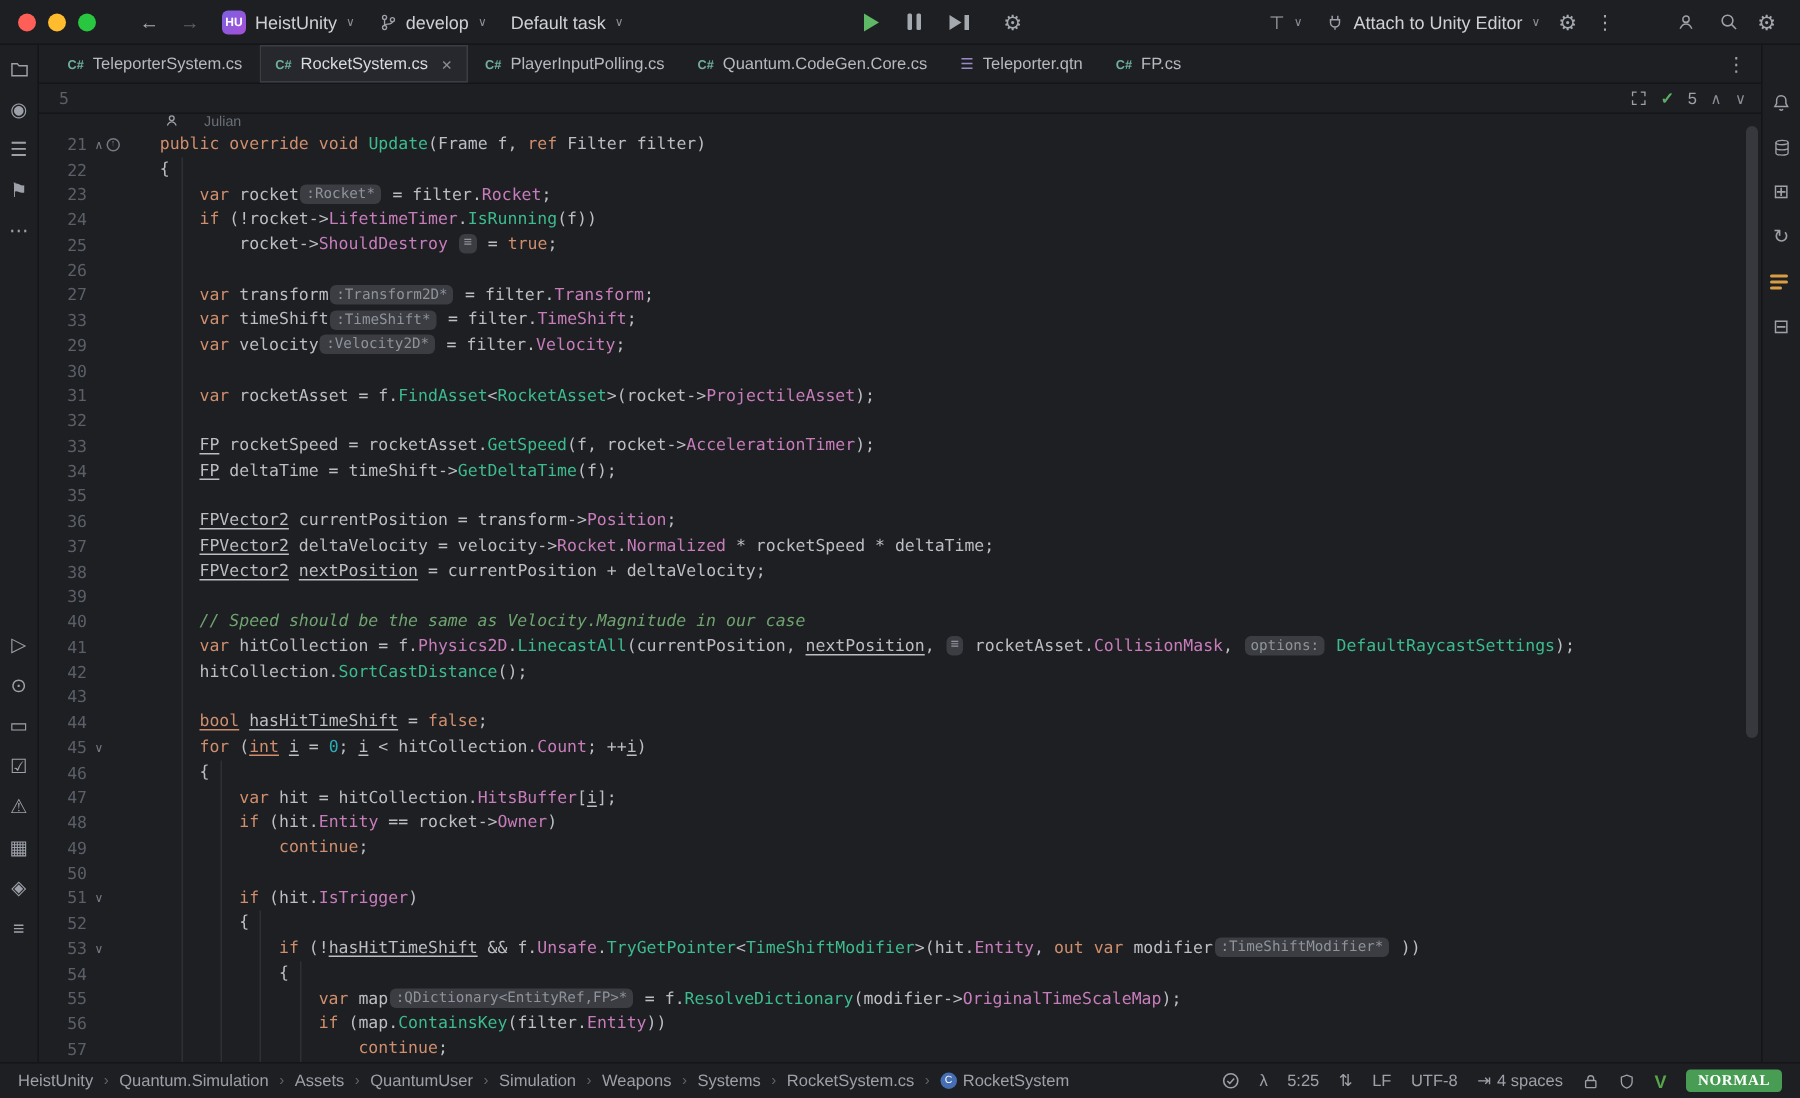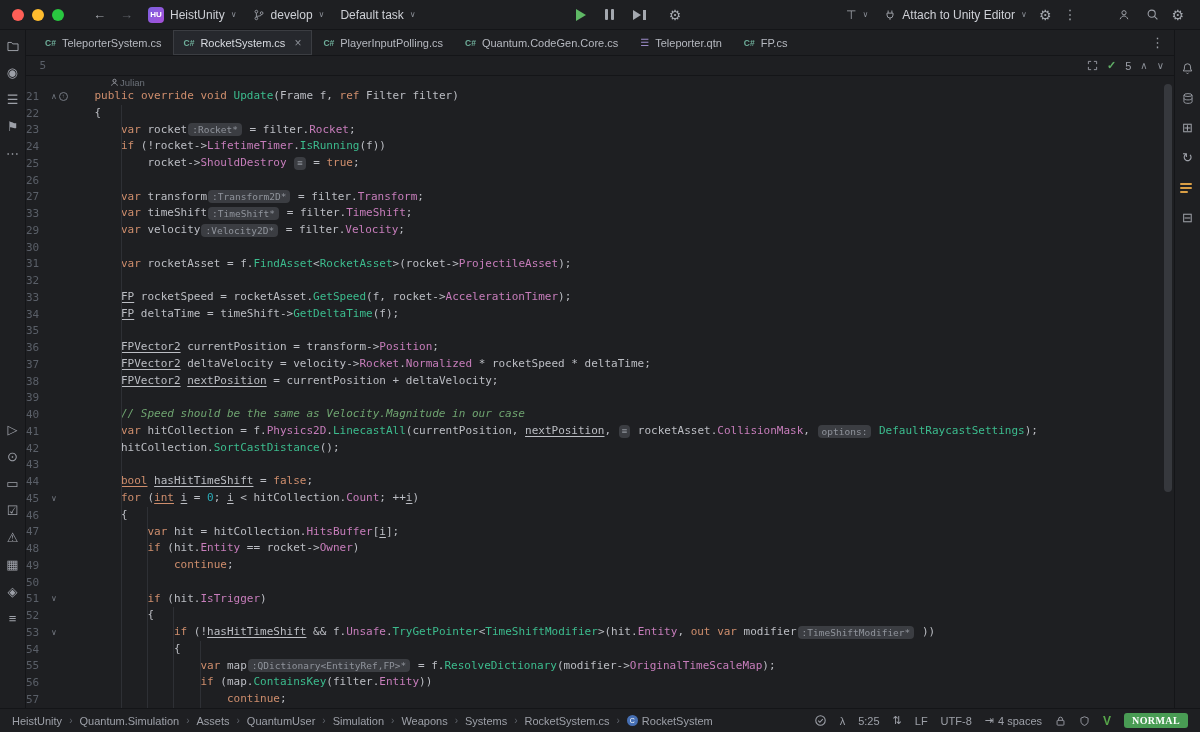--- a/index.html
+++ b/index.html
@@ -59,23 +59,23 @@
   .sticky .ln { width:20px; flex:none; text-align:right; font:11px "DejaVu Sans Mono",monospace; color:#5A5F68; }
   .sticky .gap { width:22px; flex:none; }
   .sticky .ctext { font:11px/20px "DejaVu Sans Mono",monospace; padding-left:26px; }
   .sticky-widgets { position:absolute; right:10px; top:0; height:100%; display:flex; align-items:center; gap:9px; color:#9DA0A8; }
   .okcheck { color:#5FAD65; font-size:11px; font-weight:bold; }
   .ucount { font-size:11px; color:#9DA0A8; }
 
   
   .code-area { position:relative; flex:1; overflow:hidden; }
   .iguide { position:absolute; width:1px; background:#2E3035; }
-  .author-row { height:12px; display:flex; align-items:center; gap:1px; padding-left:84px; font-size:9.5px; color:#6B7078; }
+  .author-row { height:12px; display:flex; align-items:flex-start; gap:17px; padding-left:84px; font-size:9.5px; color:#6B7078; }
   .cline { display:flex; height:16.75px; align-items:center; }
-  .cline .ln { width:20px; flex:none; text-align:left; font:11px "DejaVu Sans Mono",monospace; color:#5A5F68; }
+  .cline .ln { width:20px; flex:none; text-align:right; font:11px "DejaVu Sans Mono",monospace; color:#5A5F68;margin-left:12px; }
   .gic { width:22px; flex:none; display:flex; align-items:center; padding-left:5px; gap:2px; }
   .gchev { color:#757A83; font-size:8px; }
   .ovr { width:9px; height:9px; flex:none; border:1px solid #757A83; border-radius:50%; color:#757A83; font-size:6px; display:flex; align-items:center; justify-content:center; }
   .ctext { font:11px/16.75px "DejaVu Sans Mono",monospace; white-space:pre; color:#BCBEC4; }
   .tk-d { color:#BCBEC4; }
   .tk-k { color:#CF8E6D; }
   .tk-m { color:#3CBC8E; }
   .tk-f { color:#C77DBB; }
   .tk-c { color:#6FA470; font-style:italic; }
   .tk-n { color:#2AACB8; }

